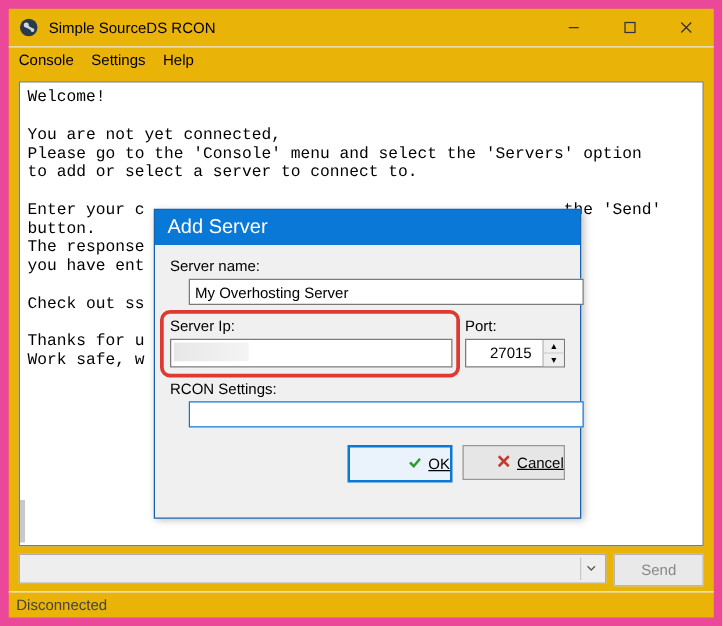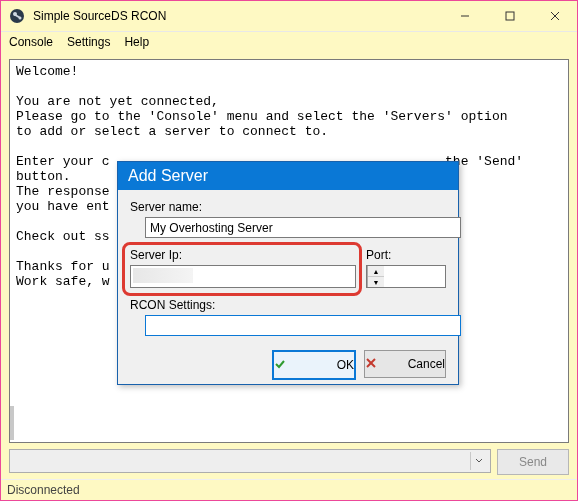--- a/index.html
+++ b/index.html
@@ -6,24 +6,24 @@
     margin: 0;
     padding: 0;
     font-family: "Segoe UI", Tahoma, sans-serif;
     font-size: 12px;
     background: #fff;
     color: #000;
   }
   .window {
     width: 578px;
     height: 501px;
-    border: 1px solid #ec4899;
+    border: 7px solid #ec4899;
     box-sizing: border-box;
     position: relative;
-    background: #fef9c3;
+    background: #eab308;
     display: flex;
     flex-direction: column;
   }
   .titlebar {
     height: 30px;
     display: flex;
     align-items: center;
     padding: 0 0 0 8px;
     border-bottom: 1px solid #e8e8e8;
   }
@@ -133,21 +133,21 @@
   .dialog .dtitle {
     height: 28px;
     background: #0a78d6;
     color: #fff;
     display: flex;
     align-items: center;
     padding: 0 10px;
     font-size: 16px;
   }
   .dialog .dbody {
-    padding: 10px 12px 4px 12px;
+    padding: 10px 12px 28px 12px;
   }
   .dialog label {
     display: block;
     font-size: 12px;
     margin-bottom: 3px;
   }
   .dialog input[type=text], .dialog input[type=password] {
     width: 100%;
     box-sizing: border-box;
     height: 21px;
@@ -216,23 +216,24 @@
     gap: 8px;
     margin-top: 14px;
   }
   .dlgbtn {
     width: 80px;
     height: 26px;
     border: 1px solid #989898;
     background: #e6e6e6;
     display: flex;
     align-items: center;
-    justify-content: space-between;
+    justify-content: flex-end;
     gap: 5px;
     font-size: 12px;
+    text-decoration: underline;
   }
   .dlgbtn.default {
     border: 2px solid #0a78d6;
     background: #eaf3fb;
   }
 </style>
 </head>
 <body>
 
 <div class="window">
@@ -319,20 +320,21 @@
         <div class="col-ip">
           <label>Server Ip:</label>
           <div class="ip-input">
             <div class="smudge"></div>
           </div>
           <div class="highlight-box"></div>
         </div>
         <div class="col-port">
           <label>Port:</label>
           <div class="spinbox">
+            <input type="text" value="27015" style="">
             <div class="arrows">
               <div>▲</div>
               <div>▼</div>
             </div>
           </div>
         </div>
       </div>
 
       <div class="field" style="margin-bottom:4px">
         <label>RCON Settings:</label>

